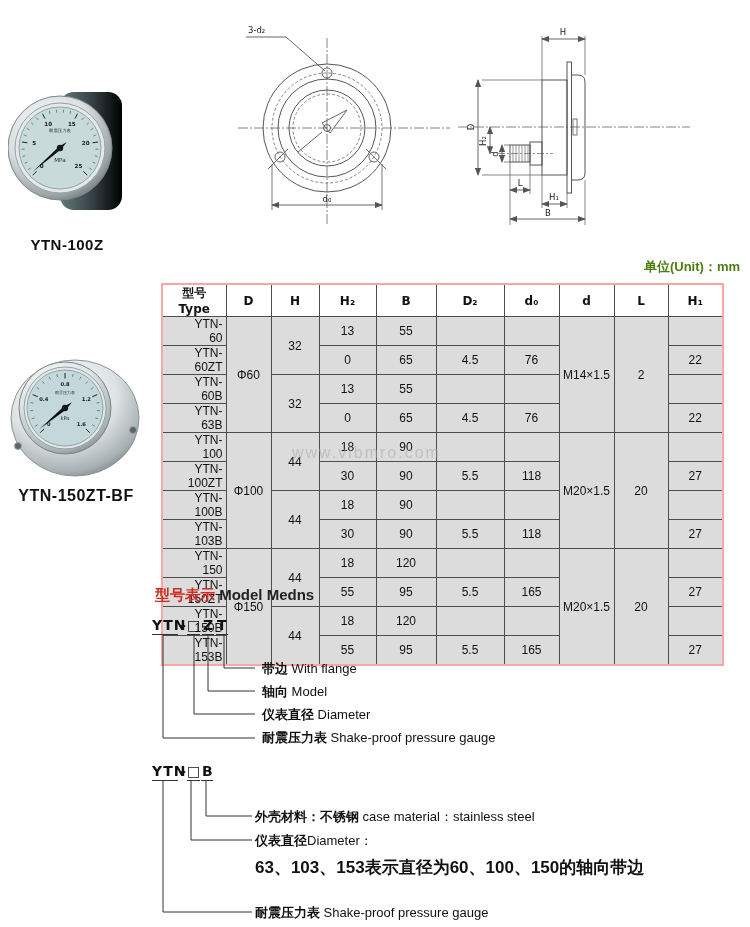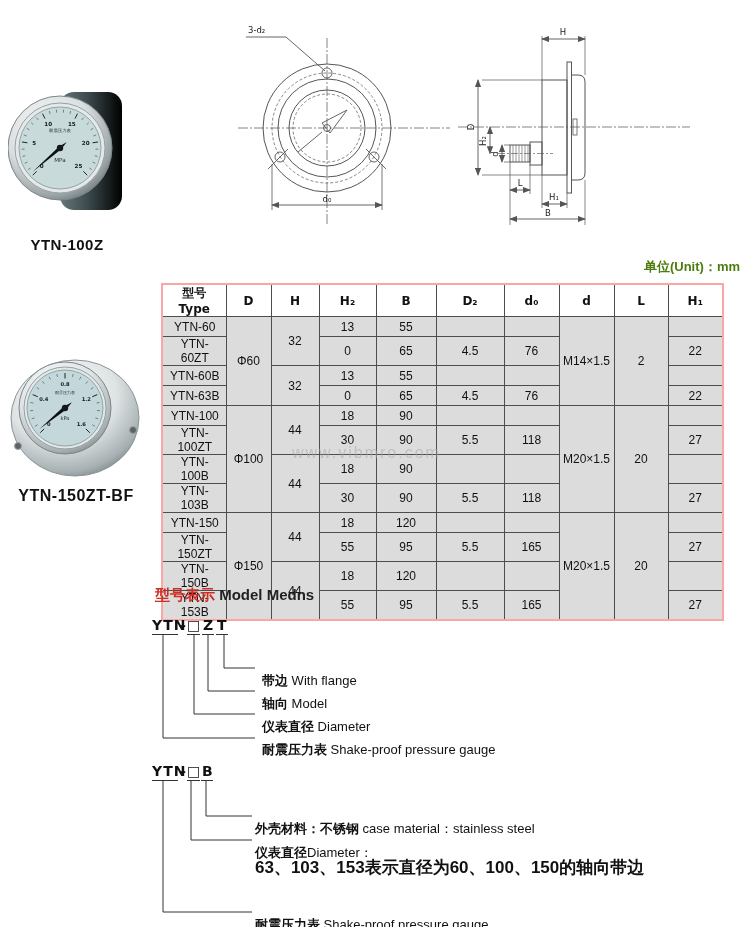--- a/index.html
+++ b/index.html
@@ -16,30 +16,30 @@
 
   
   table.spec{position:absolute;left:161px;top:283px;border-collapse:collapse;
              border:2px solid #fca5a5;font-size:12px;color:#111;
              font-family:"Liberation Sans","DejaVu Sans",sans-serif;}
   table.spec th{background:#ffffff;border:1px solid #4d4d4d;height:25px;
                 font-weight:bold;text-align:center;padding:0 2px;
                 font-family:"DejaVu Sans","Liberation Sans",sans-serif;font-size:12px;}
   table.spec td{background:#dcdcdc;border:1px solid #4d4d4d;height:19px;
                 text-align:center;padding:0 3px;}
-  table.spec td.c-model{text-align:center;padding-left:4px;}
+  table.spec td.c-model{text-align:right;padding-left:20px;}
 
   .watermark{position:absolute;left:292px;top:444px;font-size:16px;letter-spacing:2px;
              color:rgba(170,170,170,0.55);font-weight:normal;}
 
   .section-title{position:absolute;left:155px;top:586px;font-size:15px;font-weight:bold;}
   .section-title .cn{color:#cf2e24;}
   .section-title .en{color:#222;}
 
-  .entry{position:absolute;font-size:13px;white-space:nowrap;color:#111;margin-top:12px;}
+  .entry{position:absolute;font-size:13px;white-space:nowrap;color:#111;}
   .entry .cn{font-weight:bold;}
   .entry .en{font-weight:normal;}
   .note{position:absolute;font-size:17px;white-space:nowrap;color:#111;}
   .note.cn{font-weight:bold;}
 
   svg text{font-family:"DejaVu Sans","Liberation Sans",sans-serif;}
 </style>
 </head>
 <body>
 

